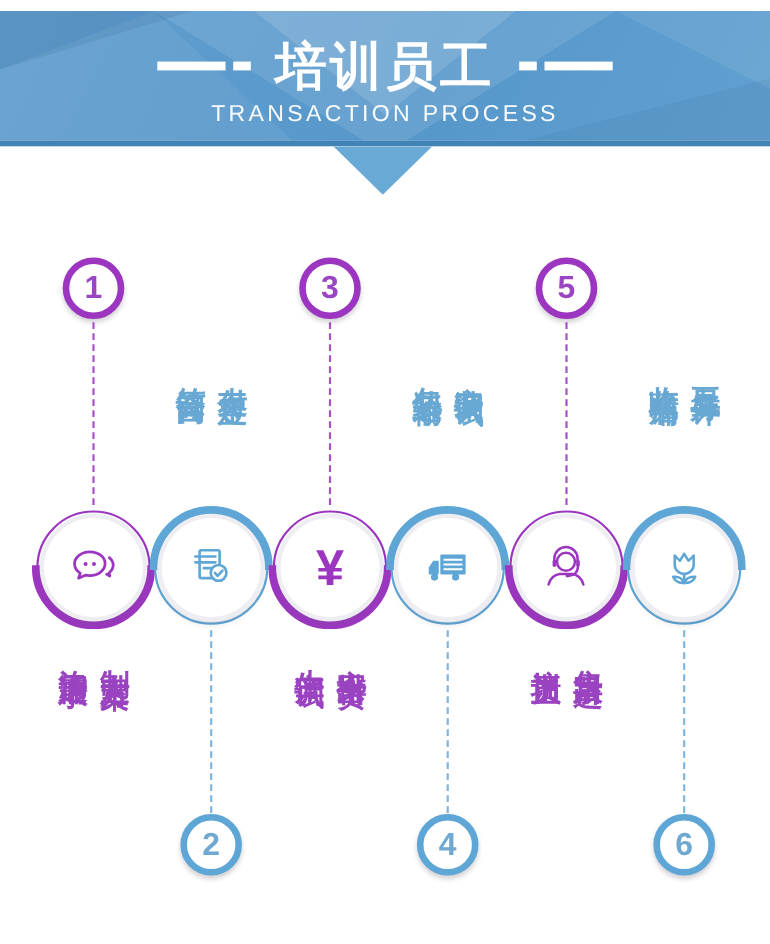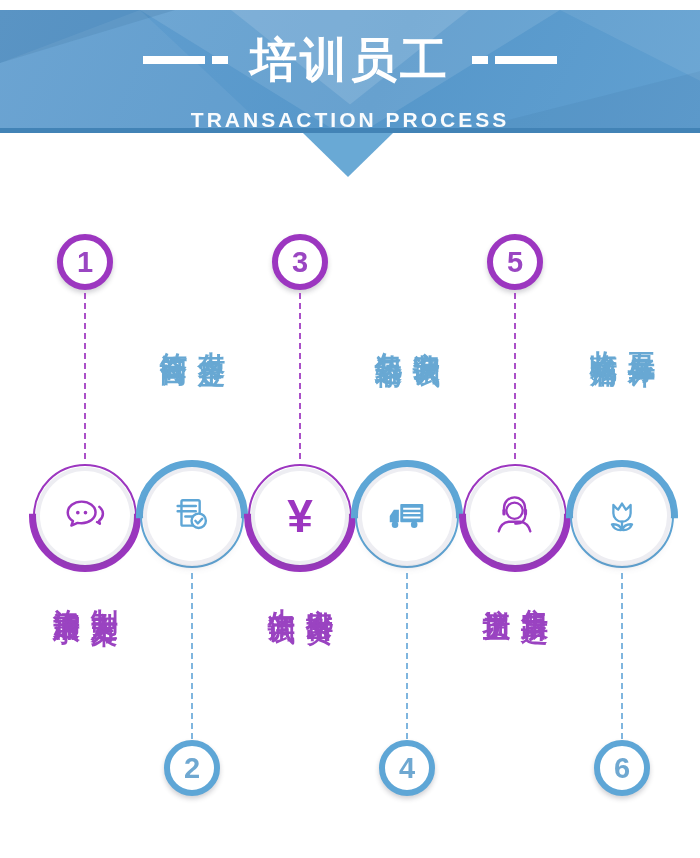--- a/index.html
+++ b/index.html
@@ -18,21 +18,21 @@
   .f4{background:rgba(255,255,255,.08);clip-path:polygon(80% 0,100% 0,100% 60%);}
   .f5{background:rgba(25,70,115,.07);clip-path:polygon(100% 100%,68% 100%,100% 52%);}
   .f6{background:rgba(255,255,255,.06);clip-path:polygon(0 45%,20% 0,38% 100%,0 100%);}
   .title-row{position:relative;display:flex;align-items:center;margin-top:26px;z-index:2;}
   .dash{background:#fff;height:8px;}
   .dash-long{width:62px;}
   .dash-short{width:16px;}
   .dash-gap{width:7px;}
   .banner-title{font-size:47px;font-weight:900;color:#fff;letter-spacing:3px;
                 line-height:1;margin:0 22px;white-space:nowrap;}
-  .banner-subtitle{position:relative;z-index:2;margin-top:25px;font-size:21px;font-weight:700;
+  .banner-subtitle{position:relative;z-index:2;margin-top:9px;font-size:21px;font-weight:400;
                    color:rgba(255,255,255,.96);letter-spacing:3px;white-space:nowrap;}
   .banner-arrow{position:absolute;left:303px;top:133px;width:90px;height:44px;
                 background:#69a9d5;clip-path:polygon(0 0,100% 0,50% 100%);}
 
   
   .step{position:absolute;inset:0;pointer-events:none;}
   .s1{--cx:85px;} .s2{--cx:192px;} .s3{--cx:300px;} .s4{--cx:407px;} .s5{--cx:515px;} .s6{--cx:622px;}
 
   .num-circle{position:absolute;left:calc(var(--cx) - 28px);width:44px;height:44px;
               border-radius:50%;background:#fff;border:6px solid;

